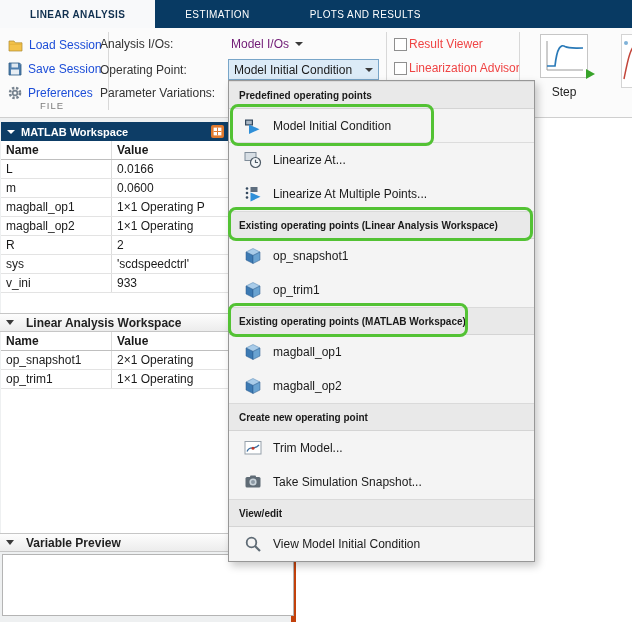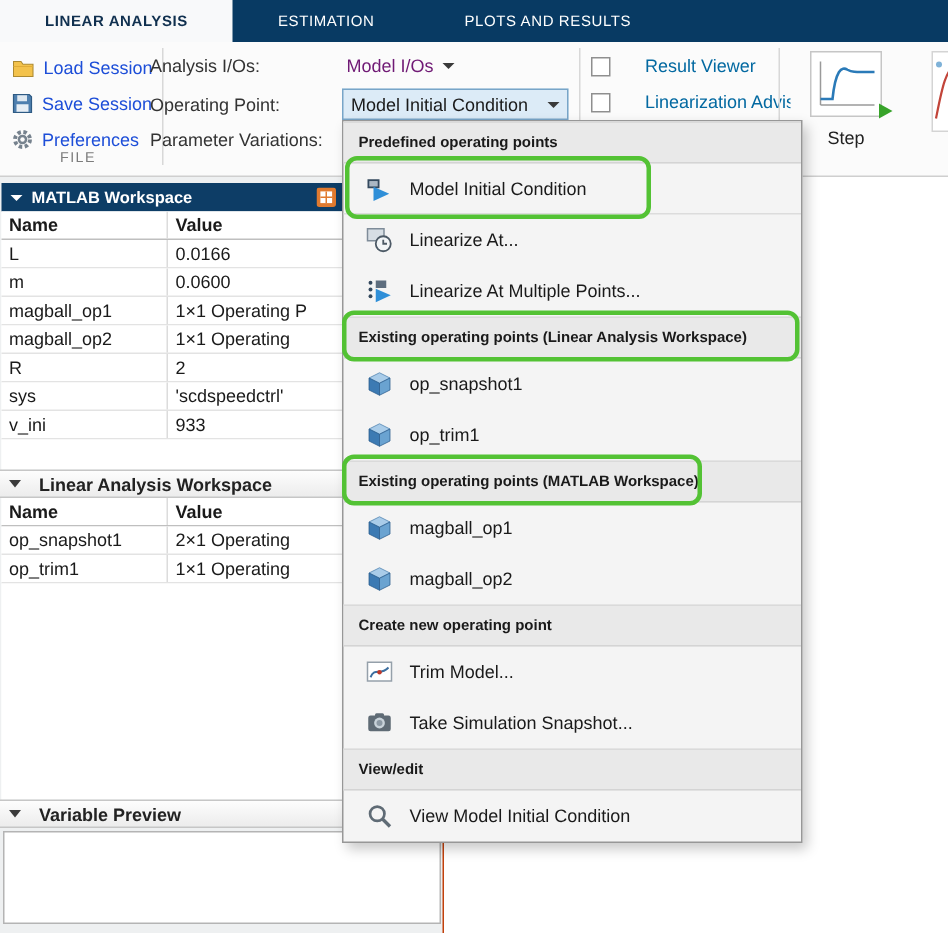--- a/index.html
+++ b/index.html
@@ -16,29 +16,29 @@
   .ribbon{position:absolute;left:0;top:28px;width:632px;height:90px;background:#fbfbfb;border-bottom:1px solid #cfcfcf}
   .vsep{position:absolute;top:4px;height:78px;width:1px;background:#d8d8d8}
   .file-btn{position:absolute;left:8px;height:22px;display:flex;align-items:center;gap:6px;color:#1d4ed8;cursor:default}
   .file-label{position:absolute;left:0;top:72px;width:104px;text-align:center;font-size:9.5px;color:#7c7c7c;letter-spacing:1px}
   .rlabel{position:absolute;left:100px;width:122px;height:18px;text-align:left;color:#333;line-height:18px;white-space:nowrap}
   .ios-value{position:absolute;left:231px;top:7px;height:18px;display:flex;align-items:center;gap:6px;color:#701a75}
   .op-button{position:absolute;left:228px;top:31px;width:151px;height:21px;background:#dcebf7;border:1px solid #78a5c8;display:flex;align-items:center;justify-content:space-between;padding:0 5px;color:#1a1a1a}
   .caret{width:0;height:0;border-left:4px solid transparent;border-right:4px solid transparent;border-top:4px solid #3a3a3a}
   .check-row{position:absolute;left:394px;height:16px;display:flex;align-items:center}
   .checkbox{width:13px;height:13px;background:#fff;border:1px solid #8f8f8f;flex:0 0 auto}
-  .check-label{margin-left:23px;color:#0369a1}
+  .check-label{margin-left:2px;color:#ef4444}
   .gallery-tile{position:absolute;left:527px;top:3px;width:74px;height:84px;display:flex;flex-direction:column;align-items:center;background:#fbfbfb}
   .tile-iconbox{position:relative;margin-top:3px}
   .tile-arrow{position:absolute;right:-7px;bottom:2px;width:0;height:0;border-top:5px solid transparent;border-bottom:5px solid transparent;border-left:9px solid #38a32a}
   .tile-label{margin-top:4px;color:#222}
   .gallery-partial{position:absolute;left:621px;top:6px;width:40px;height:54px;background:#fff;border:1px solid #d4d4d4}
 
   
-  .left-panel{position:absolute;left:0;top:118px;width:296px;height:504px;background:#eef0f1;border-right:1px solid #c2410c}
+  .left-panel{position:absolute;left:0;top:118px;width:296px;height:504px;background:#eef0f1;border-right:5px solid #c2410c}
   .panel-blue{position:absolute;left:1px;top:4px;width:294px;height:19px;background:#0d3d66;color:#fff;font-weight:700;font-size:11px;display:flex;align-items:center;padding:0 6px;gap:6px}
   .tri-white{width:0;height:0;border-left:4px solid transparent;border-right:4px solid transparent;border-top:4px solid #fff}
   .ws-icon{position:absolute;left:210px;top:3px;line-height:0}
   .ws-table{position:absolute;left:1px;width:294px;background:#fff}
   .trow{display:flex;height:19px;border-bottom:1px solid #e3e3e3;background:#fff}
   .trow.thead{font-weight:700;border-bottom:1px solid #bfbfbf}
   .c1{width:111px;padding:2px 5px;border-right:1px solid #dcdcdc;overflow:hidden;white-space:nowrap}
   .c2{flex:1;padding:2px 5px;overflow:hidden;white-space:nowrap}
   .tfill{background:#fff}
   .sec-header{position:absolute;left:0;width:296px;height:19px;background:linear-gradient(#fdfdfd,#ececec);border-top:1px solid #c6c6c6;border-bottom:1px solid #c6c6c6;display:flex;align-items:center;gap:12px;padding:0 6px;font-weight:700;color:#222}

